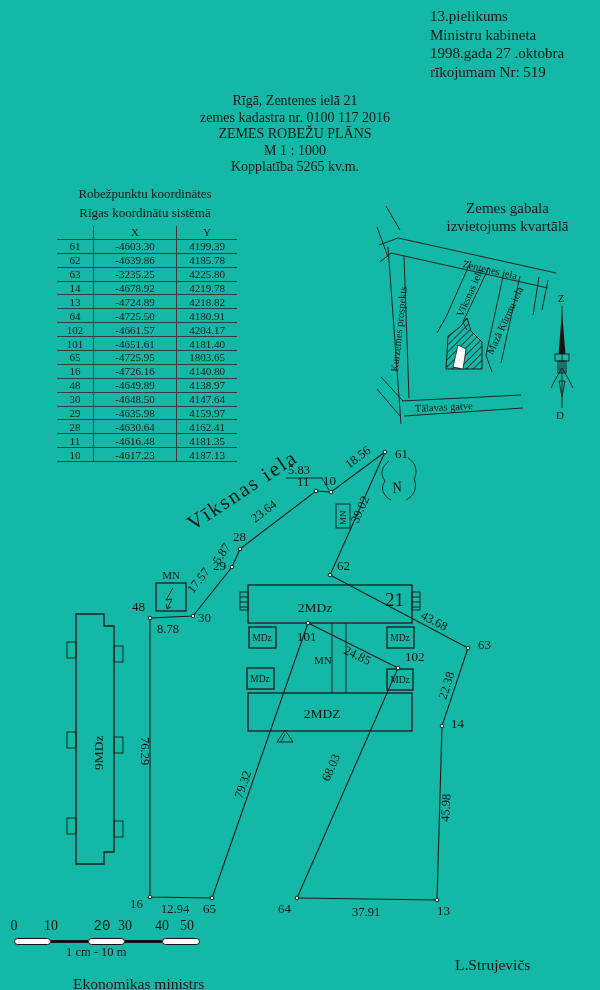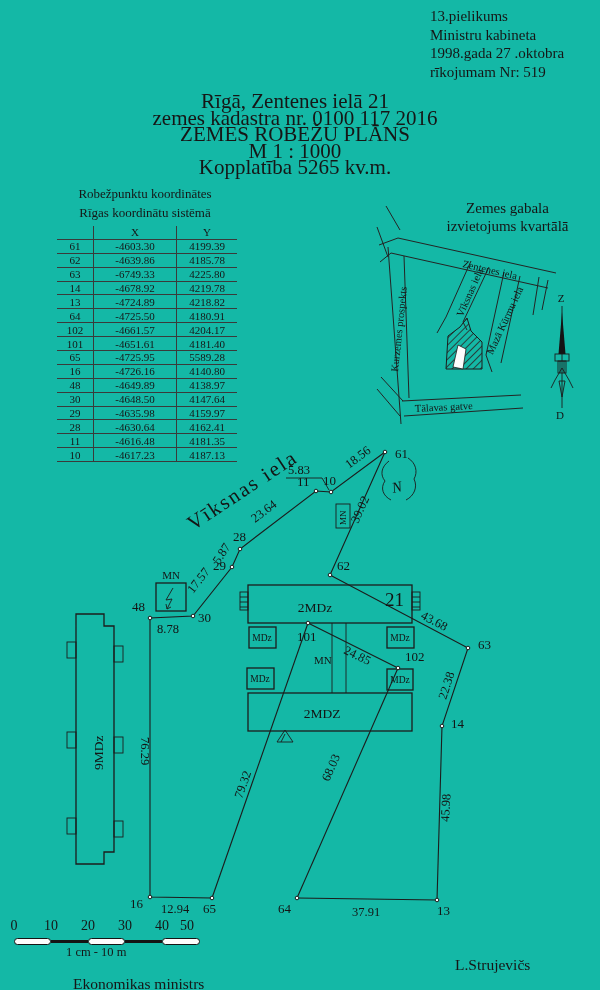--- a/index.html
+++ b/index.html
@@ -2,21 +2,21 @@
 <html><head>
 <meta charset="utf-8">
 <style>
   html,body{margin:0;padding:0;background:#ffffff;}
   .page{position:relative;width:600px;height:990px;background:#14b8a6;overflow:hidden;
         font-family:"Liberation Serif",serif;color:#161616;}
   .abs{position:absolute;}
   
   .hdr{left:430px;top:7px;font-size:15px;line-height:18.5px;}
   
-  .titleblock{left:145px;top:93px;width:300px;text-align:center;font-size:21px;line-height:16.5px;}
+  .titleblock{left:145px;top:93px;width:300px;text-align:center;font-size:14px;line-height:16.5px;}
   
   .coordhead{left:40px;top:184px;width:210px;text-align:center;font-size:13px;line-height:19px;}
   table.coords{position:absolute;left:57px;top:226px;border-collapse:collapse;font-size:11px;}
   table.coords th,table.coords td{border-bottom:1px solid #3a3a3a;padding:0;height:12.9px;
         font-weight:normal;text-align:center;}
   table.coords td:first-child,table.coords th:first-child{width:36px;}
   table.coords td:nth-child(2),table.coords th:nth-child(2){width:82px;border-left:1px solid #3a3a3a;}
   table.coords td:nth-child(3),table.coords th:nth-child(3){width:60px;border-left:1px solid #3a3a3a;}
   
   .maphead{left:415px;top:199px;width:185px;text-align:center;font-size:15px;line-height:18px;}
@@ -85,21 +85,21 @@
           <td>-4603.30</td>
           <td>4199.39</td>
         </tr>
         <tr>
           <td>62</td>
           <td>-4639.86</td>
           <td>4185.78</td>
         </tr>
         <tr>
           <td>63</td>
-          <td>-6749.33</td>
+          <td>-3235.25</td>
           <td>4225.80</td>
         </tr>
         <tr>
           <td>14</td>
           <td>-4678.92</td>
           <td>4219.78</td>
         </tr>
         <tr>
           <td>13</td>
           <td>-4724.89</td>
@@ -116,21 +116,21 @@
           <td>4204.17</td>
         </tr>
         <tr>
           <td>101</td>
           <td>-4651.61</td>
           <td>4181.40</td>
         </tr>
         <tr>
           <td>65</td>
           <td>-4725.95</td>
-          <td>5589.28</td>
+          <td>1803.65</td>
         </tr>
         <tr>
           <td>16</td>
           <td>-4726.16</td>
           <td>4140.80</td>
         </tr>
         <tr>
           <td>48</td>
           <td>-4649.89</td>
           <td>4138.97</td>
@@ -337,21 +337,21 @@
         <text class="dist" x="352" y="916">37.91</text>
         <text class="dist" transform="translate(329,782) rotate(-66.5)">68.03</text>
         <text class="dist" transform="translate(343,653) rotate(26)">24.85</text>
       </g>
     </g>
   </svg>
 
   <div>
     <span class="tick" style="left:3px;">0</span>
     <span class="tick" style="left:40px;">10</span>
-    <span class="tick" style="left:77px;">20</span>
+    <span class="tick" style="left:91px;font-family:Liberation Mono, monospace;">20</span>
     <span class="tick" style="left:114px;">30</span>
     <span class="tick" style="left:151px;">40</span>
     <span class="tick" style="left:176px;">50</span>
     <div class="segw" style="left:14px;width:35px;"></div>
     <div class="segb" style="left:51px;width:37px;"></div>
     <div class="segw" style="left:88px;width:35px;"></div>
     <div class="segb" style="left:125px;width:37px;"></div>
     <div class="segw" style="left:162px;width:36px;"></div>
   </div>
   <div class="abs caption">1 cm - 10 m</div>

